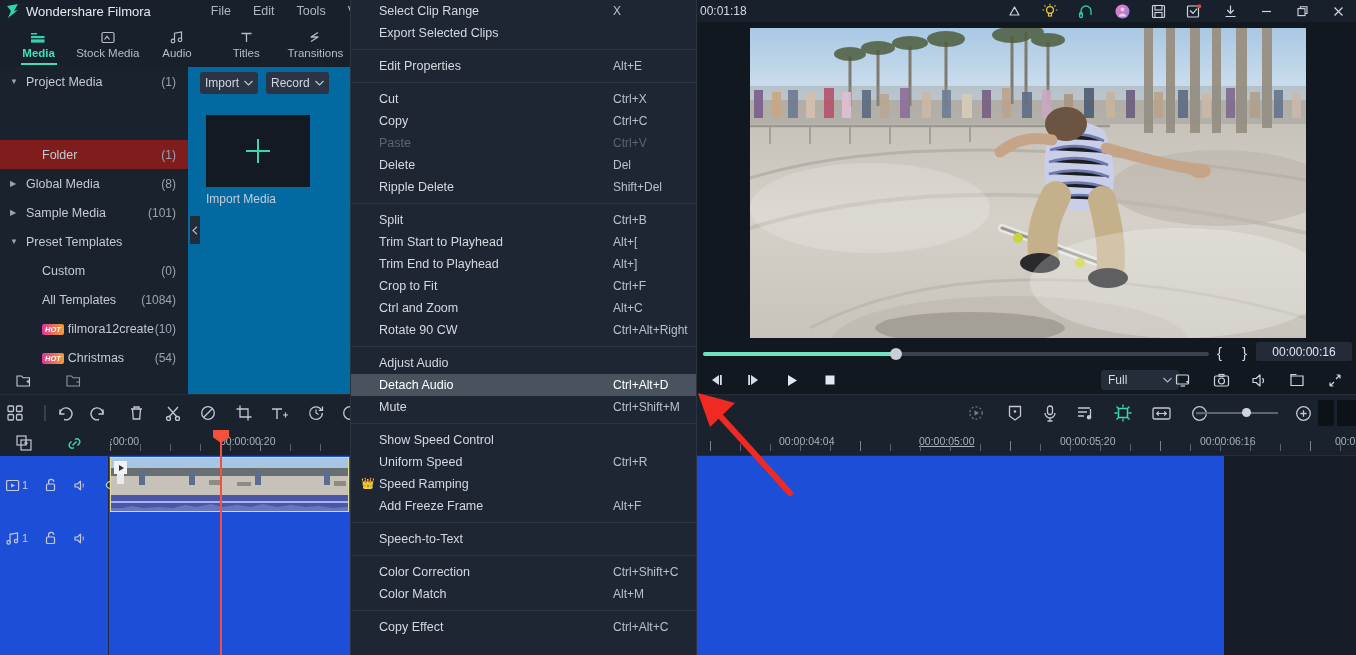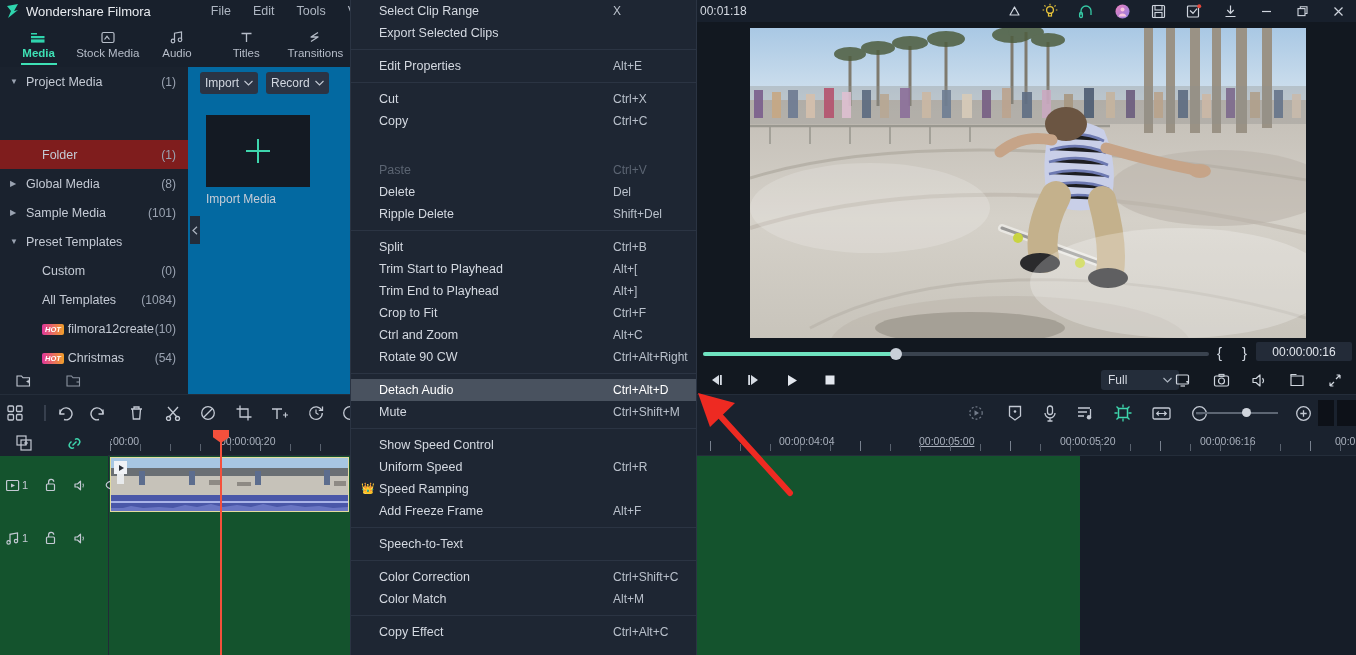--- a/index.html
+++ b/index.html
@@ -110,38 +110,38 @@
   }
   #pv-right { position:absolute; right: 2px; top:0; height: 28px; display:flex; align-items:center;}
   
   #ctxmenu {
     position: absolute; left: 350px; top: 0px; width: 347px; height: 655px;
     background: #1e2633; border-left: 1px solid #2b3443; border-right: 1px solid #2b3443;
     z-index: 50; overflow: hidden;
   }
   .mi { height: 22px; display:flex; align-items:center; font-size:12.5px; color:#d4d9e1; padding-left:28px; position:relative;}
   .mi .sc { position:absolute; left: 262px; color:#b9c0cb; font-size:12px;}
-  .mi.disabled { color: #5b6472; margin-top: 27px; }
+  .mi.disabled { color: #5b6472; }
   .mi.disabled .sc { color:#5b6472; }
   .mi.hl { background: #49525f; color:#ffffff; }
   .mi.hl .sc { color:#ffffff; }
   .msep { height:1px; background:#2b3443; margin: 5px 0; }
   .crown { position:absolute; left: 10px; top: 4px; font-size: 11px; }
   
   #tl-toolbar {
     position: absolute; left: 0; top: 394px; width: 1356px; height: 36px;
     background: #1a222e; border-top: 1px solid #242d3a;
   }
   .tb-i { position:absolute; top:8px; width:20px; height:20px; display:flex; align-items:center; justify-content:center; color:#c3c9d3; }
   #tl-zoomslider { position:absolute; left:1196px; top:17px; width:82px; height:2px; background:#5d6673;}
   #tl-zoomknob { position:absolute; left:1242px; top:13px; width:9px; height:9px; border-radius:50%; background:#cfd4dc;}
   #tb-dark1 { position:absolute; left:1318px; top:400px; width:16px; height:26px; background:#0d1118;}
   #tb-dark2 { position:absolute; left:1337px; top:400px; width:19px; height:26px; background:#0d1118;}
   
-  #timeline { position:absolute; left:0; top:430px; width:1080px; height:225px; background:#14532d;}
+  #timeline { position:absolute; left:0; top:430px; width:1224px; height:225px; background:#1d4ed8;}
   #ruler { position:absolute; left:0; top:0; width:1356px; height:26px; background:#1a222e; border-bottom:1px solid #242d3a;}
   .rtick { position:absolute; top:14px; width:1px; height:7px; background:#59626f;}
   .rtickmaj { position:absolute; top:11px; width:1px; height:10px; background:#79828f;}
   .rlabel { position:absolute; top:5px; font-size:10.5px; color:#aab1bd; white-space:nowrap;}
   #playhead-line { position:absolute; left:220px; top:0px; width:2px; height:225px; background:#f4503c; z-index:20;}
   #playhead-head { position:absolute; left:213px; top:-0px; width:16px; height:13px; background:#f4503c;
                    clip-path: polygon(0 0,100% 0,100% 55%,50% 100%,0 55%); z-index:21;}
   #track1 { position:absolute; left:0; top:26px; width:1356px; height:58px; }
   #track1-hdr { position:absolute; left:0; top:0; width:108px; height:58px; display:flex; align-items:center; gap:16px; padding-left:6px;}
   #clip1 {
@@ -641,20 +641,23 @@
     </div>
     <div class="mi">
       <span>Ctrl and Zoom</span>
       <span class="sc">Alt+C</span>
     </div>
     <div class="mi">
       <span>Rotate 90 CW</span>
       <span class="sc">Ctrl+Alt+Right</span>
     </div>
     <div class="msep"></div>
+    <div class="mi">
+      <span>Adjust Audio</span>
+    </div>
     <div class="mi hl">
       <span>Detach Audio</span>
       <span class="sc">Ctrl+Alt+D</span>
     </div>
     <div class="mi">
       <span>Mute</span>
       <span class="sc">Ctrl+Shift+M</span>
     </div>
     <div class="msep"></div>
     <div class="mi">

